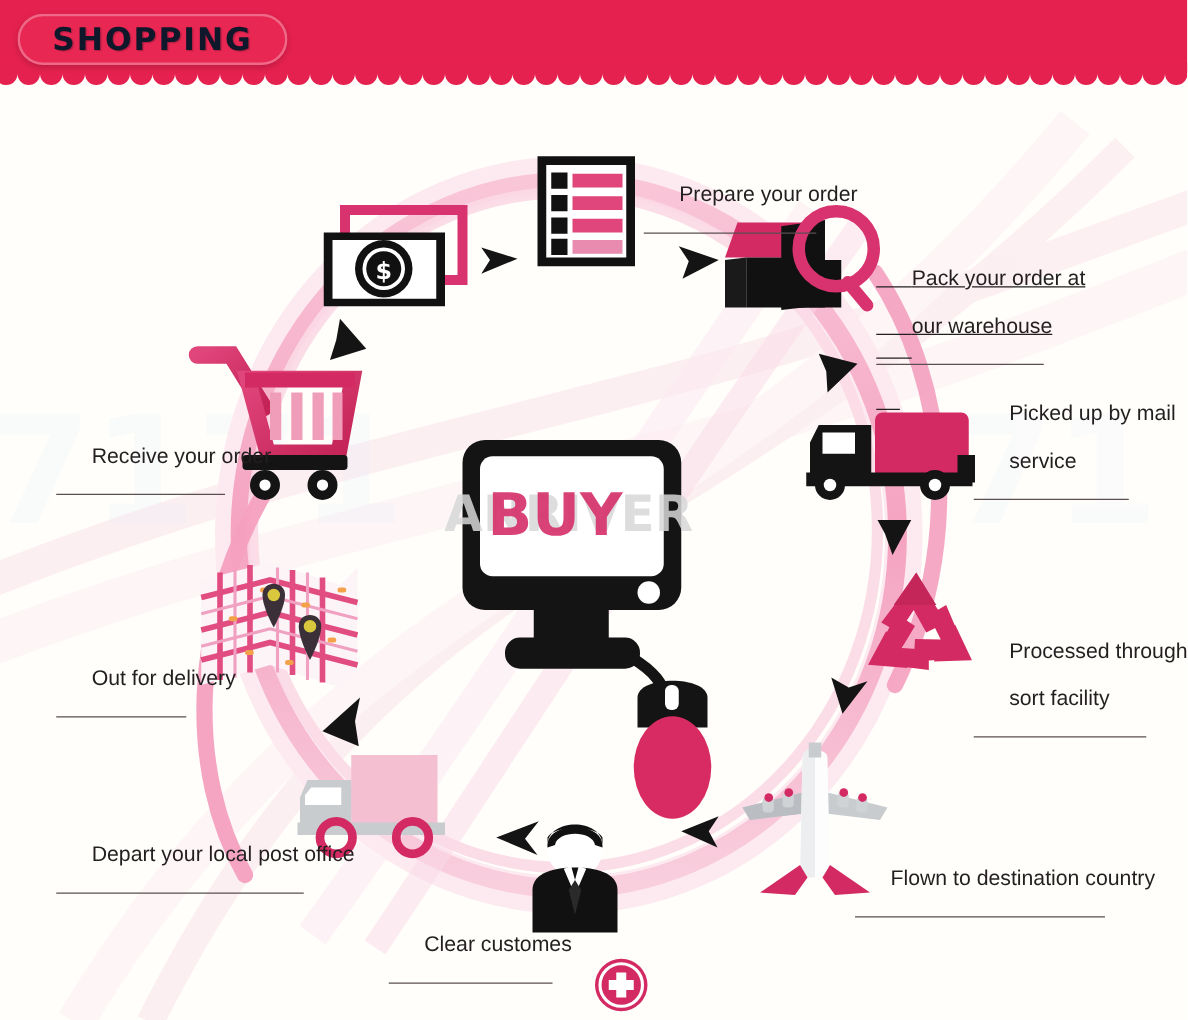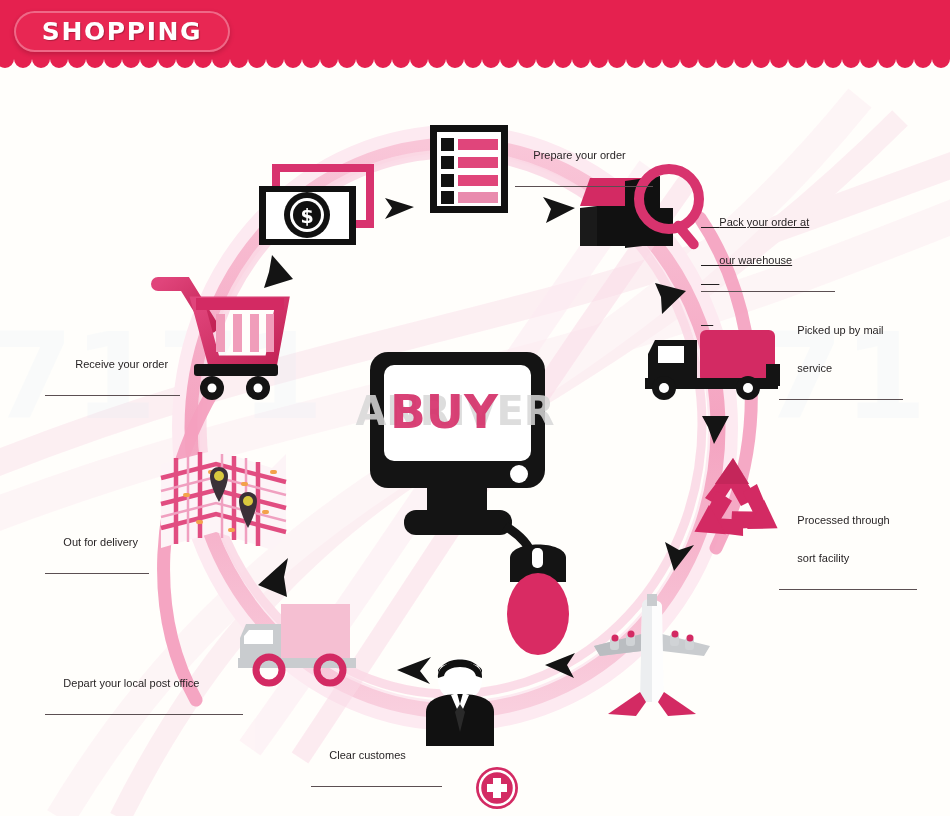--- a/index.html
+++ b/index.html
@@ -48,21 +48,21 @@
                 0 2px 5px rgba(0,0,0,0.18);
     display: flex;
     align-items: center;
     justify-content: center;
   }
   .header-pill-text {
     font-family: "DejaVu Sans", sans-serif;
     font-weight: bold;
     font-size: 25px;
     letter-spacing: 1.6px;
-    color: #ffffff;
+    color: #0f172a;
     text-shadow: 1px 1px 1px rgba(0,0,0,0.25);
   }
 
   
   .canvas {
     position: absolute;
     left: 0; top: 58px;
     width: 950px;
     height: 758px;
   }
@@ -71,21 +71,21 @@
     left: 0; top: 0;
     width: 950px;
     height: 758px;
   }
   .layer svg { display: block; }
 
   
   .label {
     position: absolute;
     font-family: "Liberation Sans", sans-serif;
-    font-size: 11px;
+    font-size: 17px;
     line-height: 19px;
     color: #231f20;
     white-space: pre;
   }
   .label .rule {
     display: block;
     height: 1px;
     background: #5b4f52;
     margin-top: 2px;
   }
@@ -494,20 +494,24 @@
       <span>sort facility</span>
       <span class="rule"></span>
     </div>
 
     <div class="label" id="lbl-picked">
       <span>Picked up by mail</span><br>
       <span>service</span>
       <span class="rule"></span>
     </div>
 
+    <div class="label" id="lbl-flown">
+      <span>Flown to destination country</span>
+      <span class="rule"></span>
+    </div>
 
     <div class="label" id="lbl-clear">
       <span>Clear customes</span>
       <span class="rule"></span>
     </div>
 
     <div class="label" id="lbl-depart">
       <span>Depart your local post office</span>
       <span class="rule"></span>
     </div>

